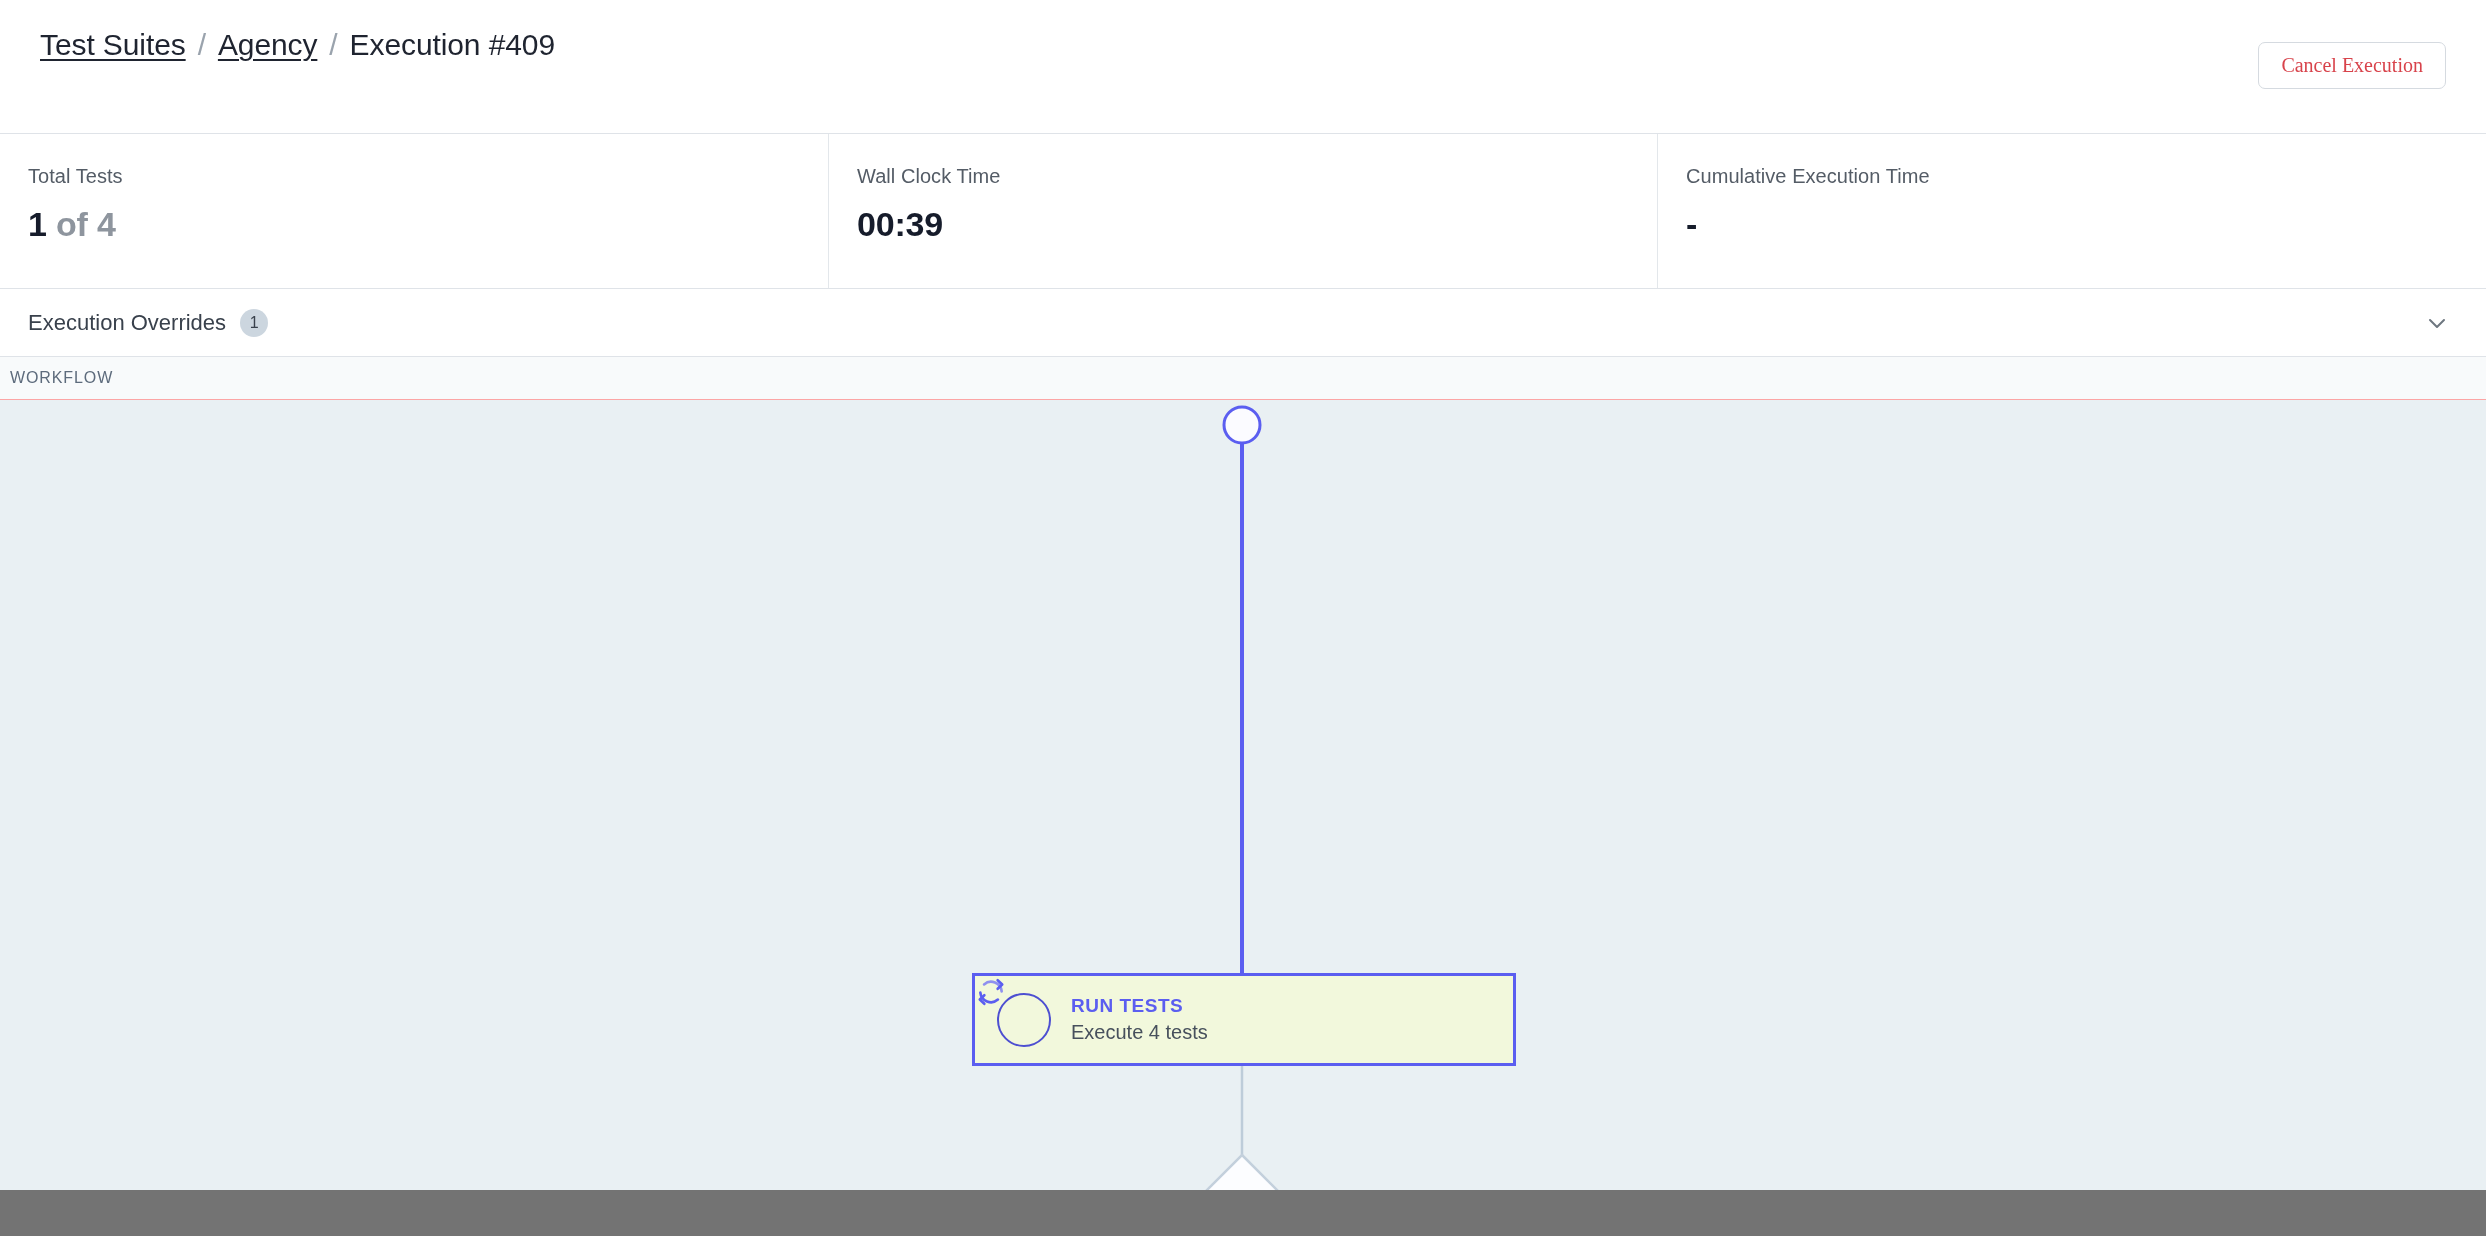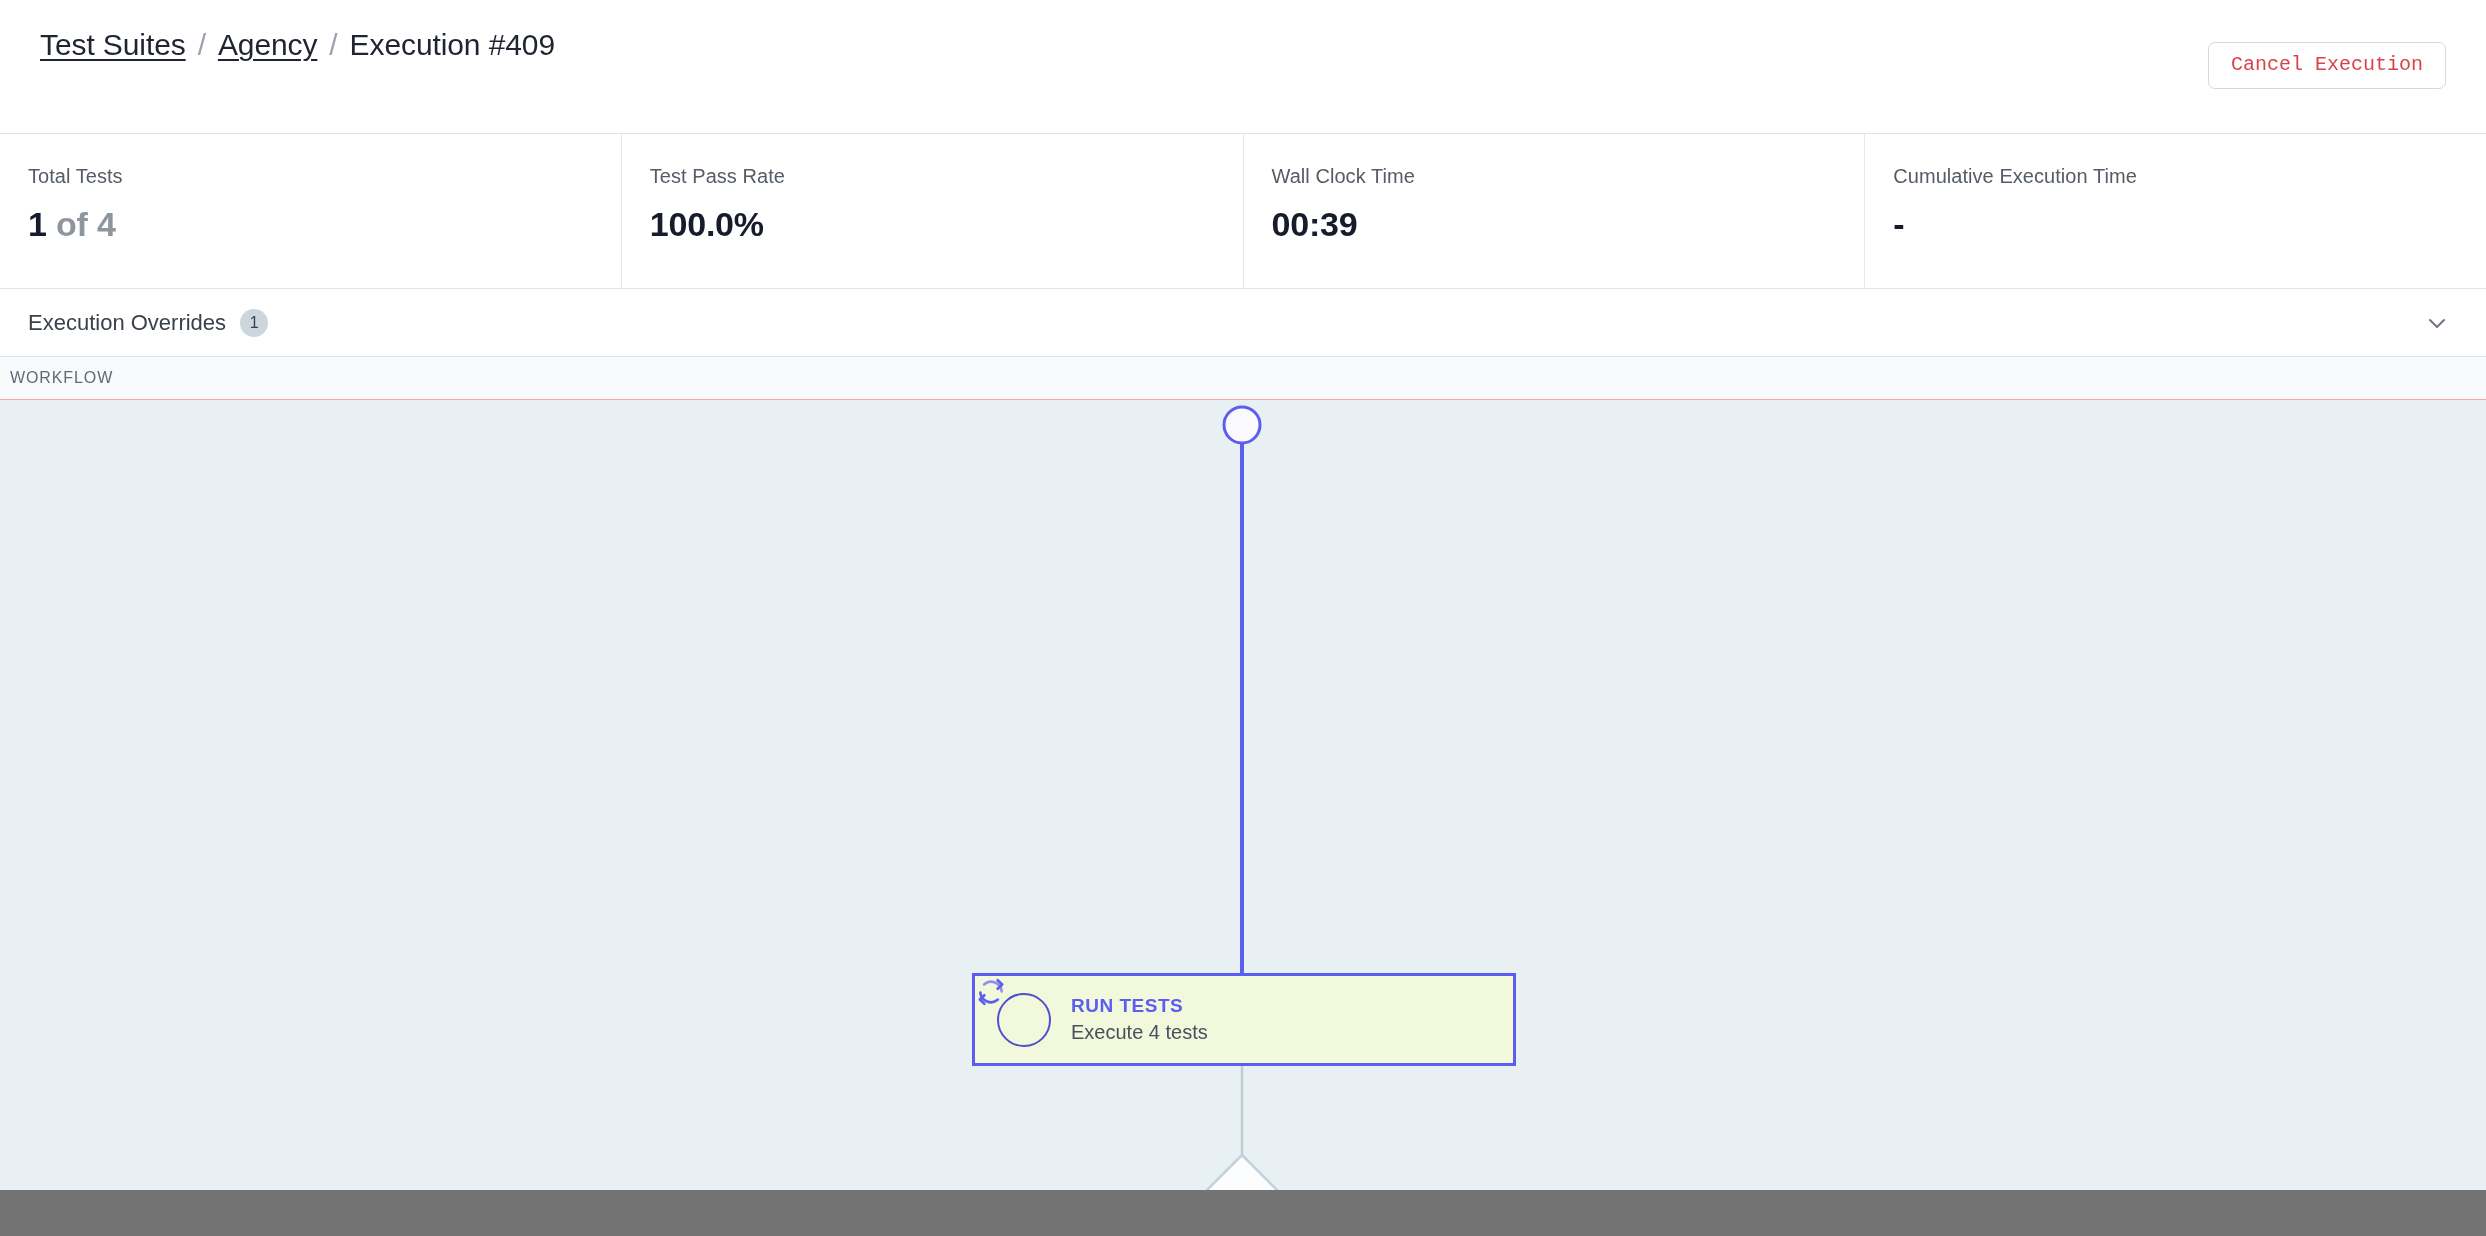--- a/index.html
+++ b/index.html
@@ -44,21 +44,21 @@
   }
   .cancel-btn {
     position: absolute;
     right: 40px; top: 42px;
     padding: 12px 22px 13px 22px;
     border: 1px solid #d5dae0;
     border-radius: 7px;
     background: #ffffff;
     color: #d8434b;
     font-size: 20px;
-    font-family: Liberation Mono, monospace;
+    font-family: Liberation Serif, serif;
     cursor: pointer;
     line-height: 1;
   }
 
   
   .stats {
     display: flex;
     height: 155px;
     background: #ffffff;
     border-bottom: 1px solid #dfe3e8;
@@ -185,24 +185,20 @@
       <span class="bc-sep">/</span>
       <span class="bc-current">Execution #409</span>
     </div>
     <button class="cancel-btn">Cancel Execution</button>
   </div>
 
   <div class="stats">
     <div class="stat">
       <div class="stat-label">Total Tests</div>
       <div class="stat-value"><span>1</span><span class="muted"> of 4</span></div>
-    </div>
-    <div class="stat">
-      <div class="stat-label">Test Pass Rate</div>
-      <div class="stat-value"><span>100.0%</span><span class="muted"></span></div>
     </div>
     <div class="stat">
       <div class="stat-label">Wall Clock Time</div>
       <div class="stat-value"><span>00:39</span><span class="muted"></span></div>
     </div>
     <div class="stat">
       <div class="stat-label">Cumulative Execution Time</div>
       <div class="stat-value"><span>-</span><span class="muted"></span></div>
     </div>
   </div>

